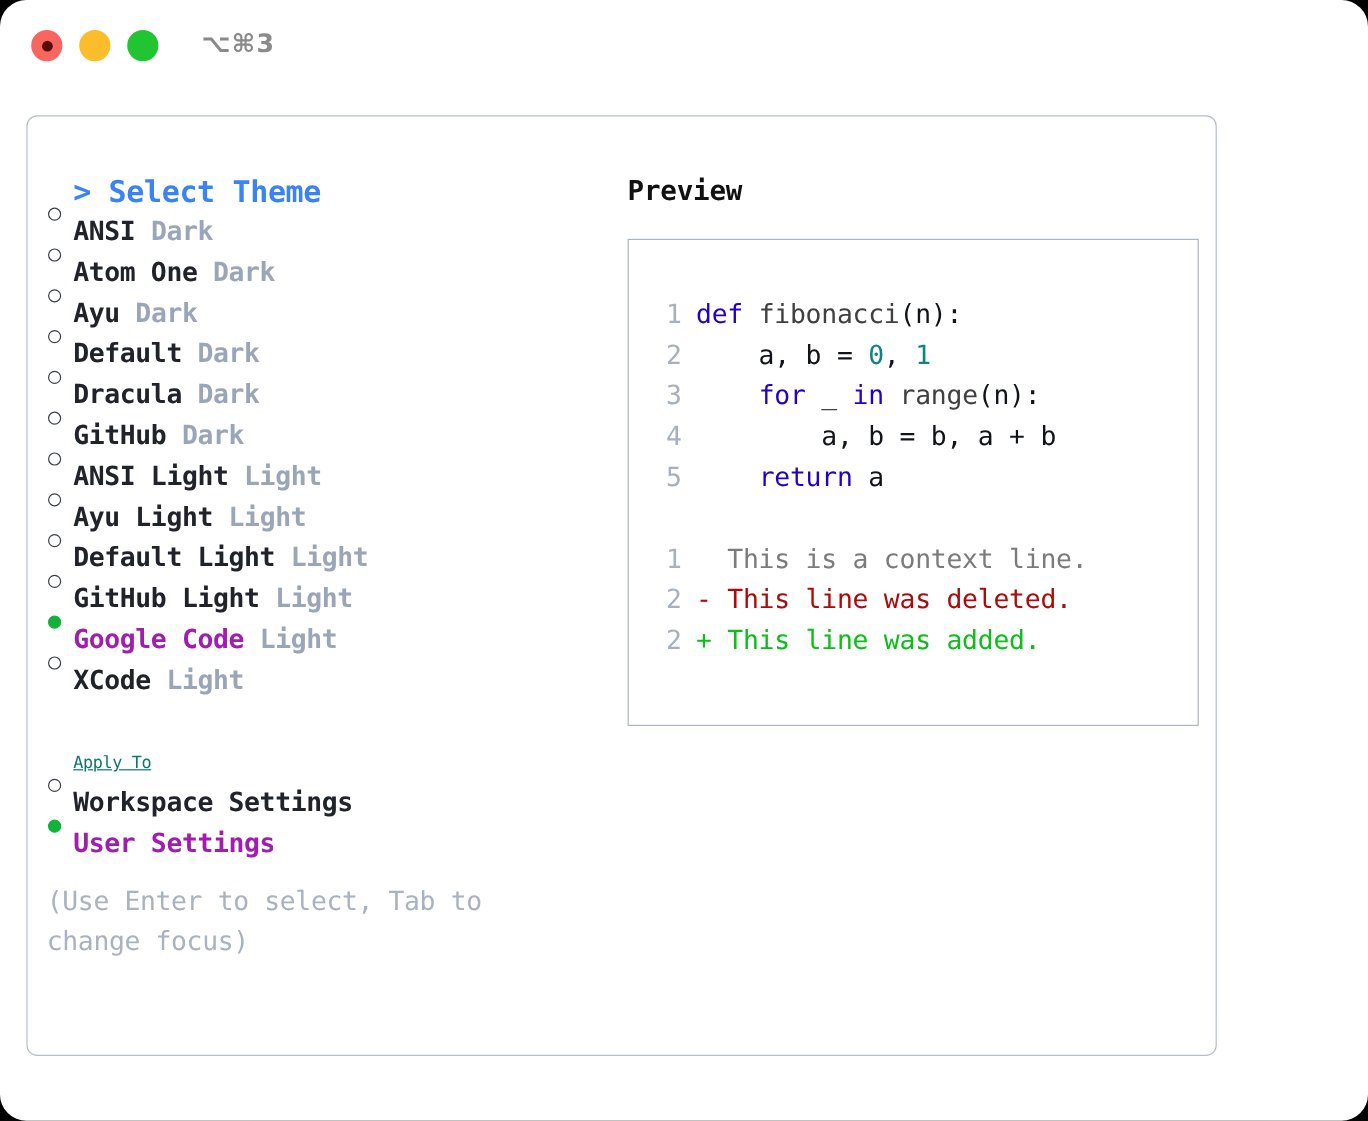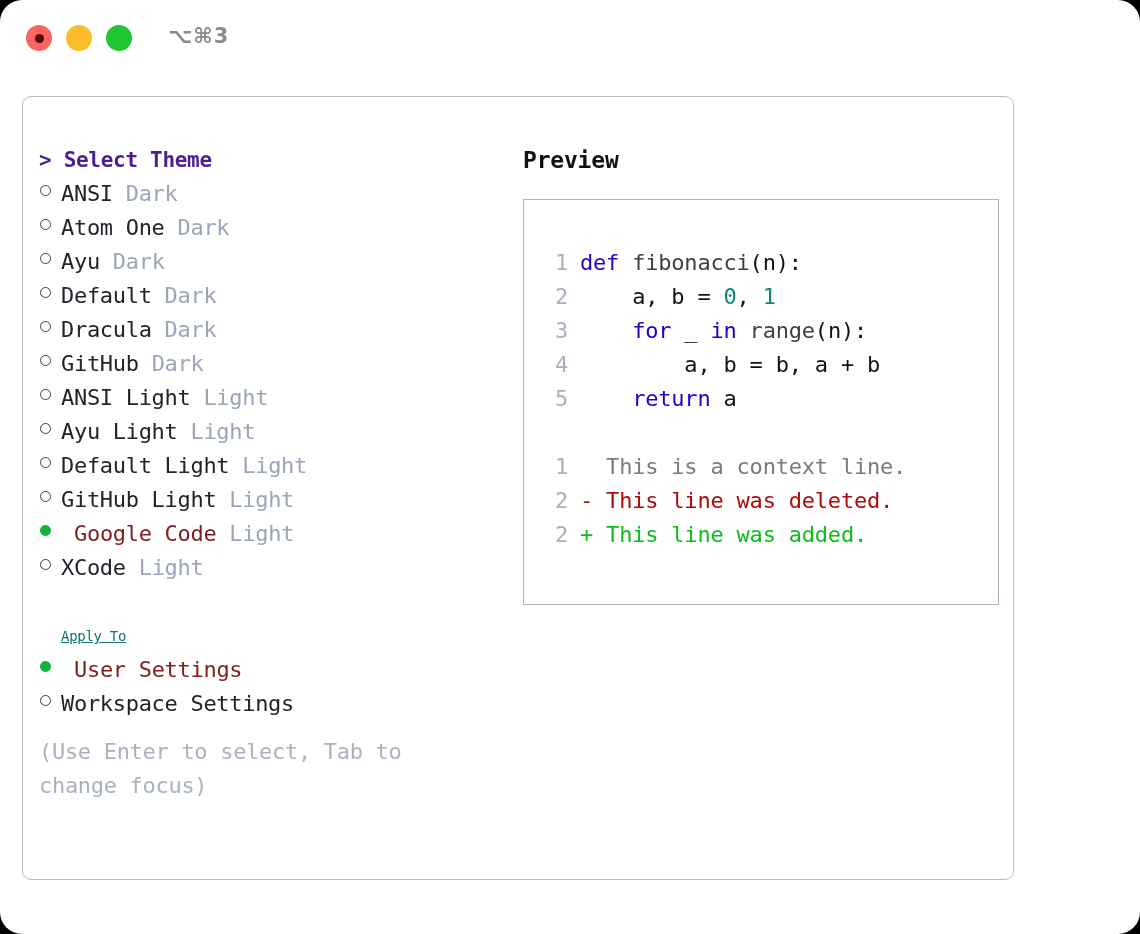--- a/index.html
+++ b/index.html
@@ -86,59 +86,61 @@
 
   
   .left-col {
     position: absolute;
     left: 16px;
     top: 46px;
     width: 440px;
   }
 
   .section-title {
-    font-size: 21px;
-    font-weight: bold;
-    color: #4c1d95;
-    line-height: 34px;
-    white-space: pre;
-    letter-spacing: -0.3px;
+    font-size: 25px;
+    font-weight: bold;
+    color: #3b82f6;
+    line-height: 34px;
+    white-space: pre;
+    letter-spacing: -0.3px;
+    margin-left: 22px;
   }
 
   .opt-list { margin-top: 0; }
 
   .opt {
     display: flex;
-    align-items: center;
+    align-items: flex-start;
     height: 34px;
     line-height: 34px;
     white-space: pre;
     font-size: 22px;
     letter-spacing: -0.3px;
+    font-weight: bold;
   }
   .bullet {
     display: inline-block;
     width: 22px;
     flex: 0 0 22px;
     position: relative;
     top: -4px;
   }
   .bullet i {
     display: block;
     width: 11px;
     height: 11px;
     border-radius: 50%;
     box-sizing: border-box;
     margin-left: 1px;
   }
   .bullet.off i { border: 1.7px solid #3c4148; background: transparent; }
   .bullet.on  i { background: #11b23a; border: 1.7px solid #11b23a; }
 
   .opt .name   { color: #20242a; }
-  .opt.sel .name { color: #7f1d1d; margin-left: 13px; }
+  .opt.sel .name { color: #a21caf; }
   .opt .badge  { color: #9aa5b8; }
 
   .spacer { height: 34px; }
 
   .subhead {
     font-size: 14px;
     color: #0f766e;
     line-height: 34px;
     padding-left: 22px;
     white-space: pre;
@@ -238,22 +240,22 @@
           <div class="opt"><span class="bullet off"><i></i></span><span class="name">Default Light</span><span> </span><span class="badge">Light</span></div>
           <div class="opt"><span class="bullet off"><i></i></span><span class="name">GitHub Light</span><span> </span><span class="badge">Light</span></div>
           <div class="opt sel"><span class="bullet on"><i></i></span><span class="name">Google Code</span><span> </span><span class="badge">Light</span></div>
           <div class="opt"><span class="bullet off"><i></i></span><span class="name">XCode</span><span> </span><span class="badge">Light</span></div>
         </div>
 
       <div class="spacer"></div>
 
       <div class="subhead">Apply To</div>
       <div class="opt-list" id="apply-list">
+          <div class="opt"><span class="bullet off"><i></i></span><span class="name">Workspace Settings</span></div>
           <div class="opt sel"><span class="bullet on"><i></i></span><span class="name">User Settings</span></div>
-          <div class="opt"><span class="bullet off"><i></i></span><span class="name">Workspace Settings</span></div>
         </div>
 
       <div class="hint">(Use Enter to select, Tab to change focus)</div>
     </div>
 
     <div class="right-col">
       <div class="preview-title">Preview</div>
       <div class="code-box">
         <div id="code-lines">
             <div class="code-line"><span class="ln">1</span><span><span class="tok-kw">def </span><span class="tok-fn">fibonacci</span><span class="tok-pl">(n):</span></span></div>

